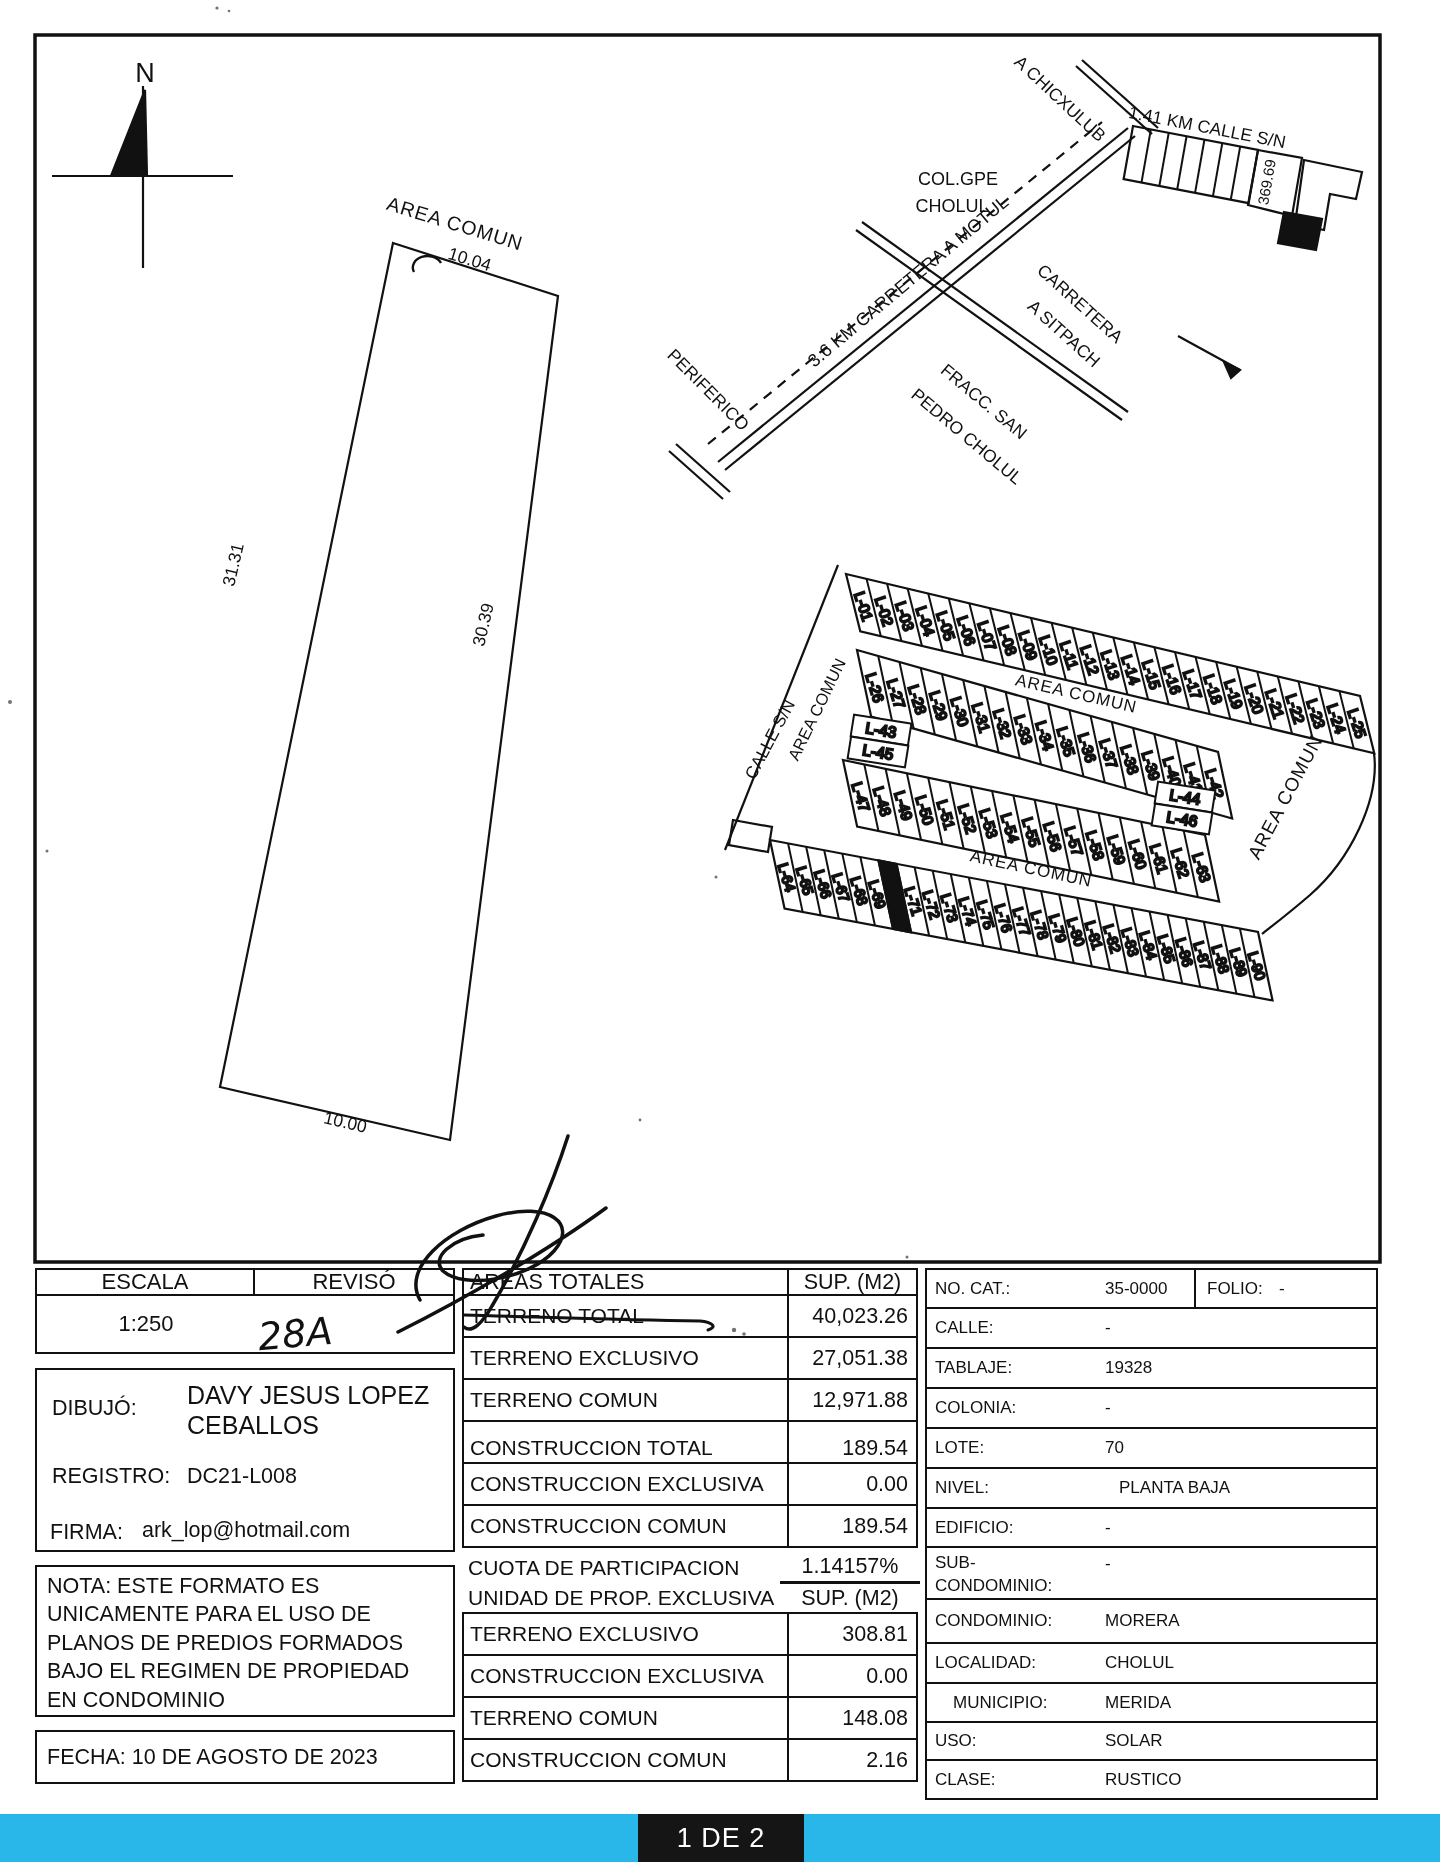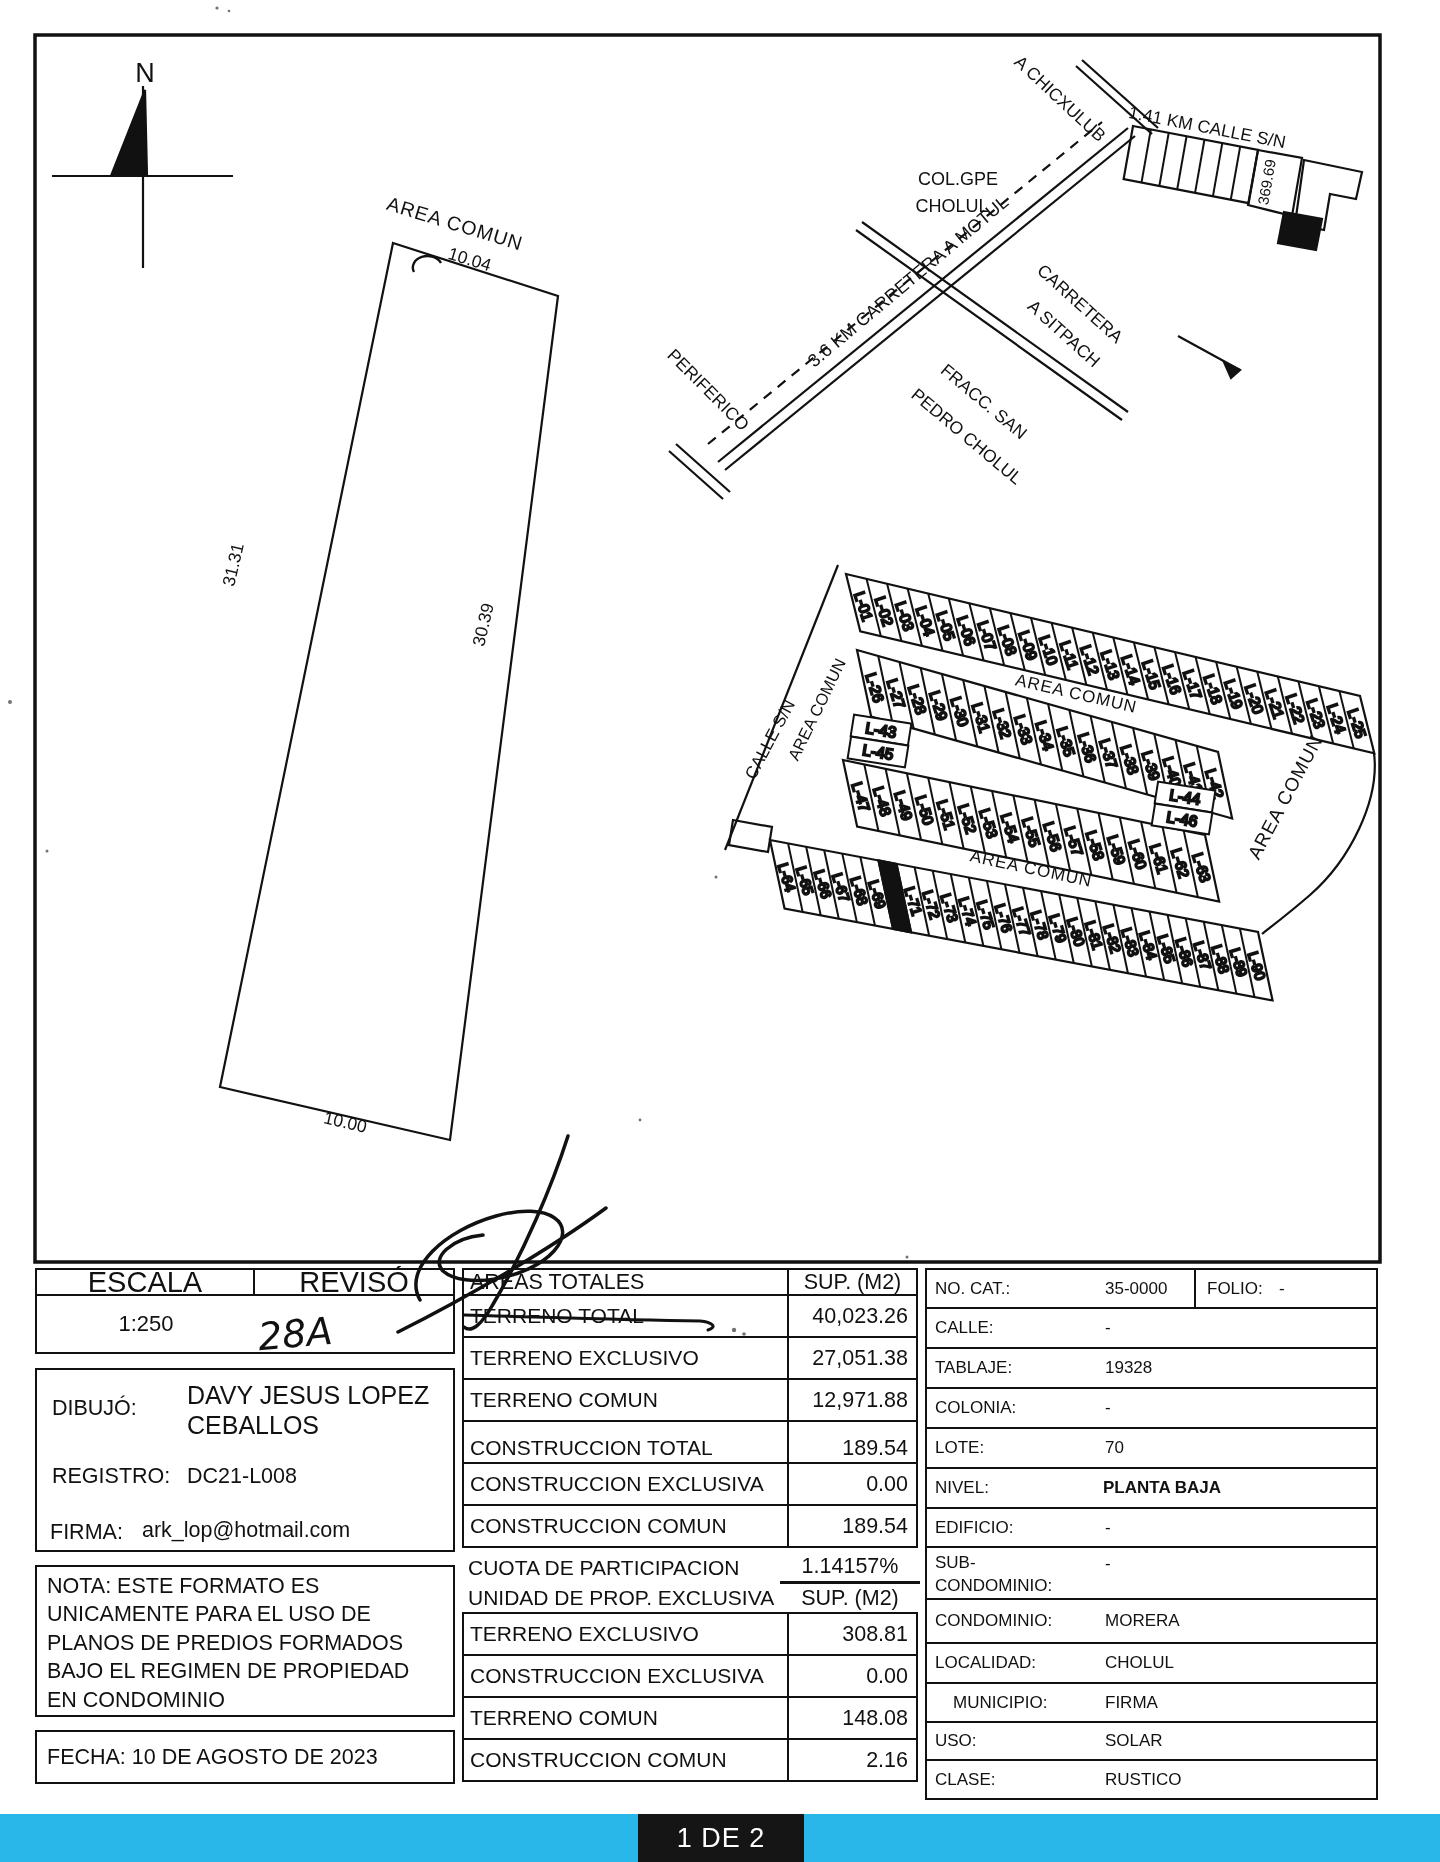--- a/index.html
+++ b/index.html
@@ -4,21 +4,21 @@
 <style>
   html,body{margin:0;padding:0;background:#e8e8e8;}
   .page{position:relative;width:1440px;height:1862px;background:#ffffff;
         font-family:"Liberation Sans",sans-serif;color:#111;overflow:hidden;}
   .abs{position:absolute;}
   .box{border:2.5px solid #111;box-sizing:border-box;}
   .center{display:flex;align-items:center;justify-content:center;}
   svg text{font-family:"Liberation Sans",sans-serif;fill:#111;}
   .lot{font-family:"Liberation Sans",sans-serif;}
   
-  .hdr{font-size:29px;}
+  .hdr{font-size:22px;}
   .kv-label{position:absolute;font-size:21.5px;white-space:nowrap;}
   .kv-value{position:absolute;font-size:25px;white-space:pre-line;line-height:30px;}
   .nota{font-size:21.5px;line-height:28.4px;white-space:pre-line;padding:5px 10px;}
   .fecha{font-size:21.5px;line-height:50px;padding-left:10px;white-space:nowrap;}
   .hand{font-family:"DejaVu Sans",sans-serif;font-style:italic;font-size:38px;
         transform:rotate(-5deg);z-index:2;}
   
   .arow{position:absolute;left:0;width:100%;border:2.5px solid #111;box-sizing:border-box;background:#fff;}
   .arow .alabel{position:absolute;left:6px;top:50%;transform:translateY(-50%);font-size:21px;white-space:nowrap;}
   .arow .acell{position:absolute;left:323px;right:0;top:0;bottom:0;border-left:2.5px solid #111;}
@@ -169,42 +169,42 @@
       <div class="prow" style="top: 119px; height: 42px;">
         <span class="plabel" style="left: 8px;">COLONIA:</span>
         <span class="pvalue" style="left: 178px;">-</span>
       </div>
       <div class="prow" style="top: 159px; height: 42px;">
         <span class="plabel" style="left: 8px;">LOTE:</span>
         <span class="pvalue" style="left: 178px;">70</span>
       </div>
       <div class="prow" style="top: 199px; height: 42px;">
         <span class="plabel" style="left: 8px;">NIVEL:</span>
-        <span class="pvalue" style="left: 176px; font-weight: bold;">PLANTA BAJA</span>
+        <span class="pvalue" style="left: 192px;">PLANTA BAJA</span>
       </div>
       <div class="prow" style="top: 239px; height: 41px;">
         <span class="plabel" style="left: 8px;">EDIFICIO:</span>
         <span class="pvalue" style="left: 178px;">-</span>
       </div>
       <div class="prow" style="top: 278px; height: 54px;">
         <span class="plabel" style="left: 8px; white-space: pre-line; top: 3px; transform: none; line-height: 23px;">SUB-
 CONDOMINIO:</span>
         <span class="pvalue" style="left: 178px; top: 6px; transform: none;">-</span>
       </div>
       <div class="prow" style="top: 330px; height: 46px;">
         <span class="plabel" style="left: 8px;">CONDOMINIO:</span>
         <span class="pvalue" style="left: 178px;">MORERA</span>
       </div>
       <div class="prow" style="top: 374px; height: 42px;">
         <span class="plabel" style="left: 8px;">LOCALIDAD:</span>
         <span class="pvalue" style="left: 178px;">CHOLUL</span>
       </div>
       <div class="prow" style="top: 414px; height: 41px;">
         <span class="plabel" style="left: 8px; margin-left: 18px;">MUNICIPIO:</span>
-        <span class="pvalue" style="left: 178px;">FIRMA</span>
+        <span class="pvalue" style="left: 178px;">MERIDA</span>
       </div>
       <div class="prow" style="top: 453px; height: 40px;">
         <span class="plabel" style="left: 8px;">USO:</span>
         <span class="pvalue" style="left: 178px;">SOLAR</span>
       </div>
       <div class="prow" style="top: 491px; height: 41px;">
         <span class="plabel" style="left: 8px;">CLASE:</span>
         <span class="pvalue" style="left: 178px; text-align: center;">RUSTICO</span>
       </div>
     </div>

